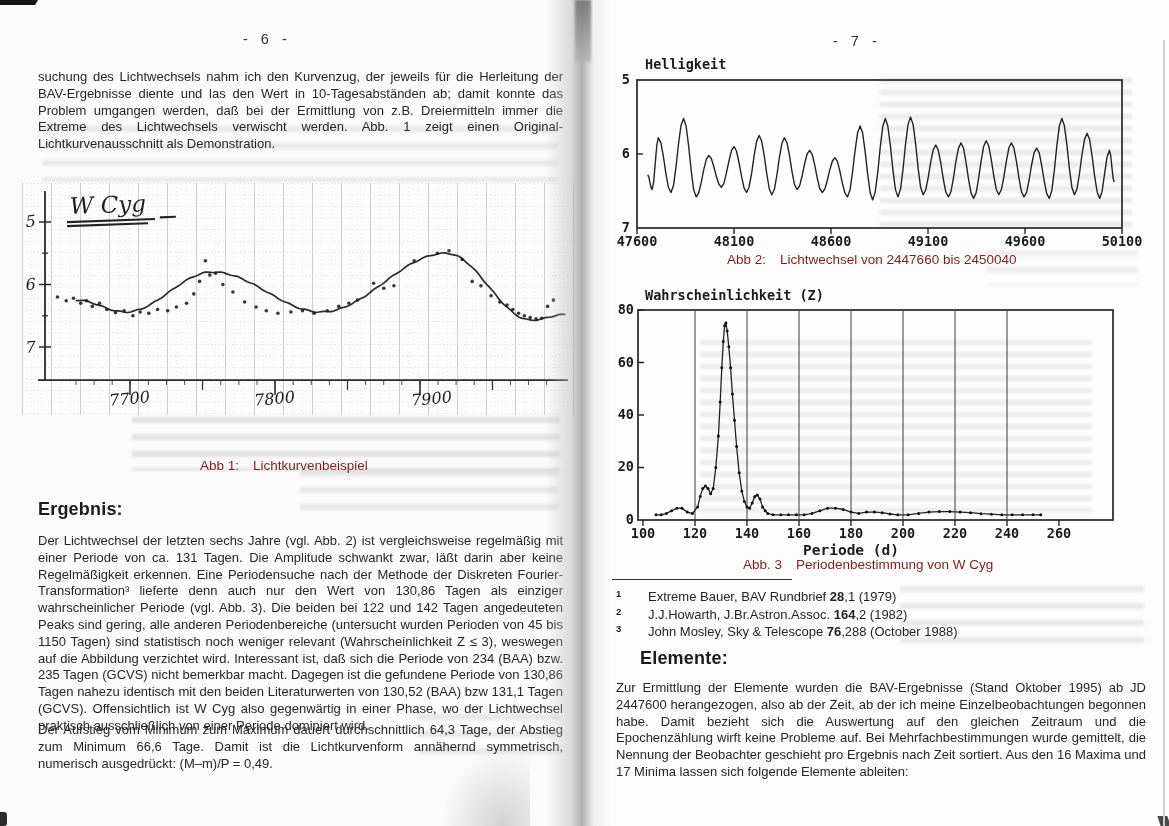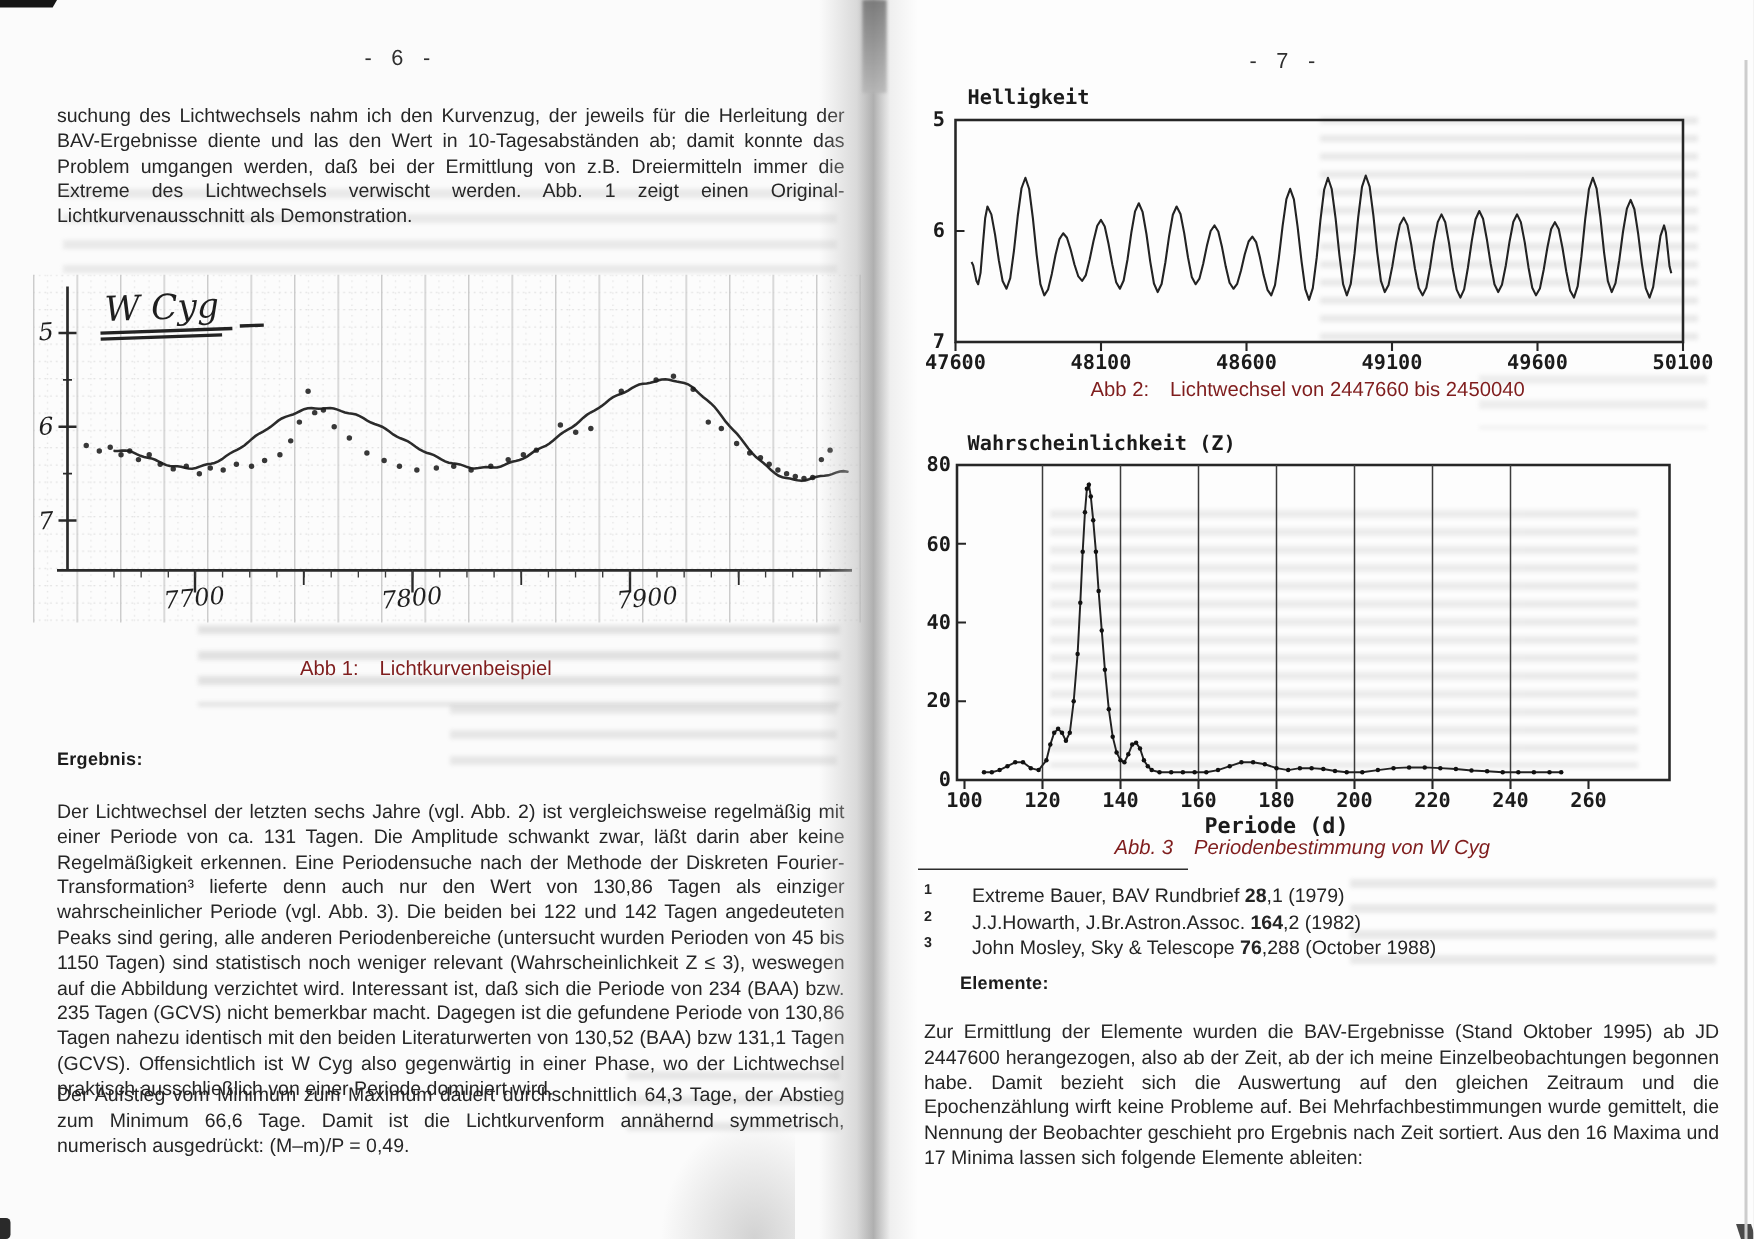--- a/index.html
+++ b/index.html
@@ -4,21 +4,21 @@
 <style>
   html,body{margin:0;padding:0;background:#e9e9e9;}
   #scan{position:relative;width:1169px;height:826px;background:#fdfdfd;overflow:hidden;
         font-family:"Liberation Sans",sans-serif;}
   .abs{position:absolute;}
   .page{position:absolute;top:0;height:826px;}
   #page-left{left:0;width:584px;background:#fbfbfb;}
   #page-right{left:584px;width:585px;background:#fdfdfd;}
   .pagenum{font-size:14.5px;color:#2f2f2f;word-spacing:7px;letter-spacing:1px;}
   .body-text{font-size:13px;line-height:16.8px;color:#262626;text-align:justify;}
-  .h-bold{font-size:12px;font-weight:bold;color:#1b1b1b;letter-spacing:.2px;}
+  .h-bold{font-size:18px;font-weight:bold;color:#1b1b1b;letter-spacing:.2px;}
   .caption{font-size:13.5px;color:#7f1d1d;white-space:nowrap;}
   .caption .cl{margin-right:14px;}
   
   #gutter{left:546px;top:0;width:66px;height:826px;
     background:linear-gradient(90deg,rgba(200,200,200,0) 0%,rgba(190,190,190,.55) 38%,rgba(150,150,150,.75) 55%,rgba(225,225,225,.5) 72%,rgba(255,255,255,0) 100%);}
   #gutter-top{left:575px;top:0;width:16px;height:62px;background:linear-gradient(#6d6d6d,#b5b5b5);filter:blur(1.2px);opacity:.8;}
   #corner-tl{left:0;top:0;width:38px;height:5px;background:#161616;transform:skewX(-30deg);transform-origin:left top;}
   #mark-bl{left:0;top:812px;width:7px;height:14px;background:#2a2a2a;border-radius:0 3px 3px 0;}
   #mark-br{left:1159px;top:816px;width:10px;height:10px;background:#4a4a4a;transform:skewX(18deg);}
   #edge-r{left:1163px;top:40px;width:2px;height:786px;background:#cdcdcd;}
@@ -139,21 +139,21 @@
         <circle cx="496.6" cy="130.3" r="1.8" fill="#1c1c1c" opacity="0.88"></circle>
         <circle cx="502.4" cy="132.8" r="1.8" fill="#1c1c1c" opacity="0.88"></circle>
         <circle cx="508.2" cy="134.6" r="1.8" fill="#1c1c1c" opacity="0.88"></circle>
         <circle cx="514.0" cy="135.9" r="1.8" fill="#1c1c1c" opacity="0.88"></circle>
         <circle cx="519.8" cy="135.3" r="1.8" fill="#1c1c1c" opacity="0.88"></circle>
         <circle cx="525.6" cy="123.4" r="1.8" fill="#1c1c1c" opacity="0.88"></circle>
         <circle cx="531.4" cy="117.1" r="1.8" fill="#1c1c1c" opacity="0.88"></circle>
       </g>
   </svg>
 
-  <div class="abs caption" style="left:200px;top:438px;">
+  <div class="abs caption" style="left:200px;top:458px;">
     <span class="cl">Abb 1:</span><span>Lichtkurvenbeispiel</span>
   </div>
 
   <div class="abs h-bold" style="left:38px;top:499px;">Ergebnis:</div>
 
   <div class="abs body-text" style="left:38px;top:533px;width:525px;">Der Lichtwechsel der letzten sechs Jahre (vgl. Abb. 2) ist vergleichsweise regelmäßig mit einer Periode von ca. 131 Tagen. Die Amplitude schwankt zwar, läßt darin aber keine Regelmäßigkeit erkennen. Eine Periodensuche nach der Methode der Diskreten Fourier-Transformation³ lieferte denn auch nur den Wert von 130,86 Tagen als einziger wahrscheinlicher Periode (vgl. Abb. 3). Die beiden bei 122 und 142 Tagen angedeuteten Peaks sind gering, alle anderen Periodenbereiche (untersucht wurden Perioden von 45 bis 1150 Tagen) sind statistisch noch weniger relevant (Wahrscheinlichkeit Z ≤ 3), weswegen auf die Abbildung verzichtet wird. Interessant ist, daß sich die Periode von 234 (BAA) bzw. 235 Tagen (GCVS) nicht bemerkbar macht. Dagegen ist die gefundene Periode von 130,86 Tagen nahezu identisch mit den beiden Literaturwerten von 130,52 (BAA) bzw 131,1 Tagen (GCVS). Offensichtlich ist W Cyg also gegenwärtig in einer Phase, wo der Lichtwechsel praktisch ausschließlich von einer Periode dominiert wird.</div>
 
   <div class="abs body-text" style="left:38px;top:722px;width:525px;">Der Aufstieg vom Minimum zum Maximum dauert durchschnittlich 64,3 Tage, der Abstieg zum Minimum 66,6 Tage. Damit ist die Lichtkurvenform annähernd symmetrisch, numerisch ausgedrückt: (M–m)/P = 0,49.</div>
 
   <div class="abs pagenum" style="left:833px;top:33px;">- 7 -</div>
@@ -282,21 +282,21 @@
         <circle cx="373.0" cy="232.7" r="1.5" fill="#111"></circle>
         <circle cx="383.4" cy="233.2" r="1.5" fill="#111"></circle>
         <circle cx="393.8" cy="233.8" r="1.5" fill="#111"></circle>
         <circle cx="404.2" cy="233.8" r="1.5" fill="#111"></circle>
         <circle cx="414.6" cy="233.8" r="1.5" fill="#111"></circle>
         <circle cx="425.0" cy="233.8" r="1.5" fill="#111"></circle>
         <circle cx="432.8" cy="233.8" r="1.5" fill="#111"></circle>
       </g>
   </svg>
 
-  <div class="abs caption" style="left:743px;top:557px;font-style:italic;">
+  <div class="abs caption" style="left:743px;top:557px;">
     <span class="cl">Abb. 3</span><span>Periodenbestimmung von W Cyg</span>
   </div>
 
   <div id="fn-rule" class="abs"></div>
   <div class="abs" style="left:612px;top:588px;width:540px;">
     <div class="fn">
       <span class="fn-num">1</span><span>Extreme Bauer, BAV Rundbrief </span><b>28</b><span>,1 (1979)</span>
     </div>
     <div class="fn">
       <span class="fn-num">2</span><span>J.J.Howarth, J.Br.Astron.Assoc. </span><b>164</b><span>,2 (1982)</span>

